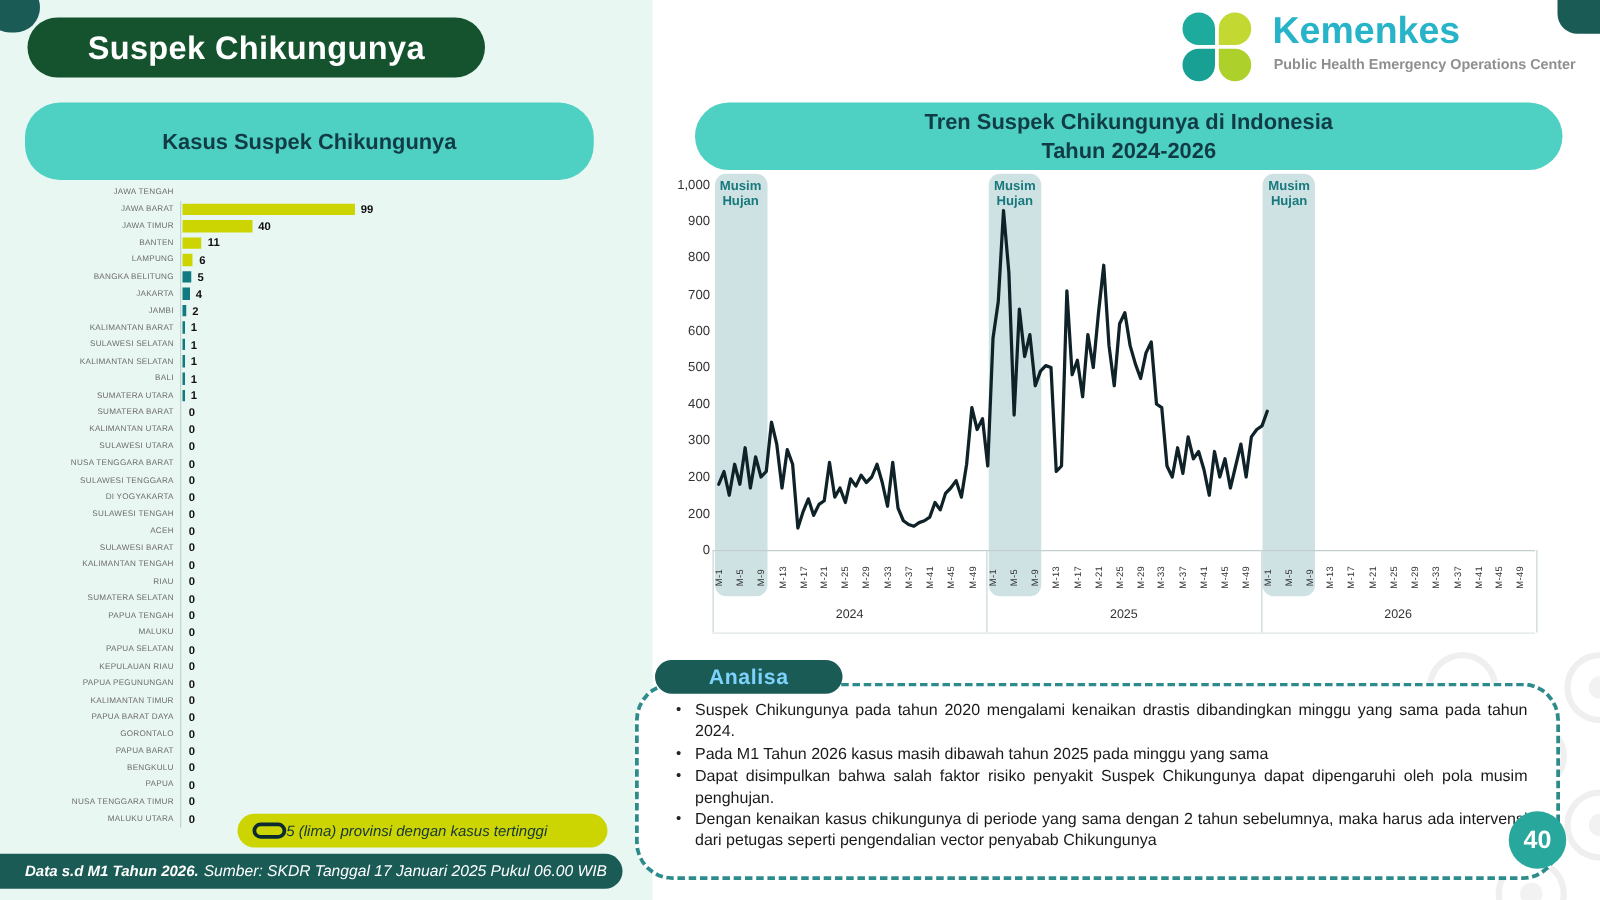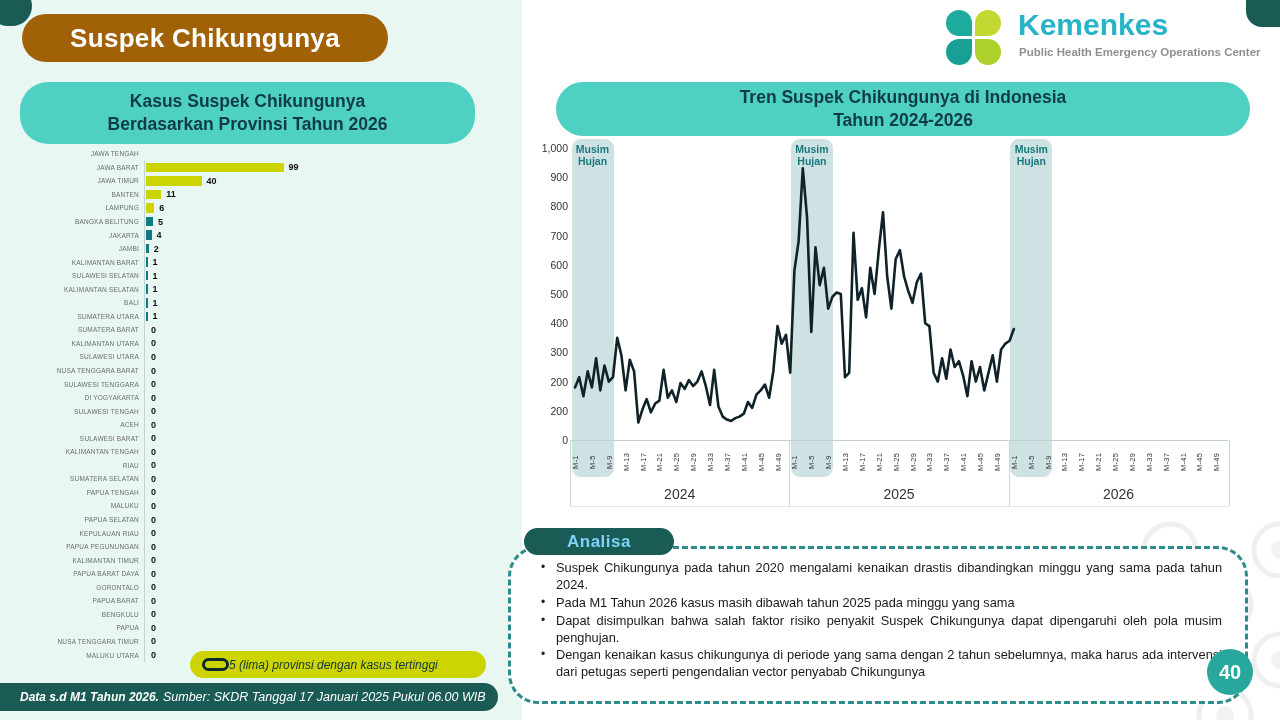--- a/index.html
+++ b/index.html
@@ -5,21 +5,21 @@
   * { margin:0; padding:0; box-sizing:border-box; }
   html,body { width:1280px; height:720px; }
   body { font-family:"Liberation Sans", sans-serif; position:relative; overflow:hidden; background:#ffffff; }
   #stage { position:absolute; inset:0; width:1280px; height:720px; background:#ffffff; }
 
   .left-panel { position:absolute; left:0; top:0; width:522px; height:720px; background:#e9f7f3; }
 
   .corner-blob-tl { position:absolute; left:-12px; top:-14px; width:44px; height:40px; background:#1a5b55; border-radius:20px; }
   .corner-tab-tr { position:absolute; right:0; top:0; width:34px; height:27px; background:#1a5b55; border-radius:0 0 0 16px; }
 
-  .page-title-pill { position:absolute; left:22px; top:14px; width:366px; height:48px; background:#a16207;
+  .page-title-pill { position:absolute; left:22px; top:14px; width:366px; height:48px; background:#14532d;
     border-radius:26px; display:flex; align-items:center; justify-content:center; }
   .page-title-pill span { color:#fff; font-size:26px; font-weight:bold; letter-spacing:.3px; }
 
   .chart-header { position:absolute; background:#4ed0c2; border-radius:28px; display:flex; flex-direction:column;
     align-items:center; justify-content:center; text-align:center; }
   .chart-header.left { left:20px; top:82px; width:455px; height:62px; }
   .chart-header.right { left:556px; top:82px; width:694px; height:54px; }
   .chart-header span { color:#113c46; font-size:17.5px; font-weight:bold; line-height:1.3; }
 
   
@@ -52,21 +52,21 @@
   .logo-name { position:absolute; left:72px; top:0; font-size:30px; font-weight:bold; color:#27b4c8; }
   .logo-sub { position:absolute; left:73px; top:38px; font-size:11.5px; font-weight:bold; color:#8f8f8f; }
 
   
   #trend-chart { position:absolute; left:530px; top:138px; width:720px; height:372px; }
   .season-band { position:absolute; background:#cfe2e3; border-radius:9px; z-index:0; }
   .season-label { position:absolute; z-index:2; text-align:center; font-size:10.5px; font-weight:bold; color:#17797d; line-height:1.18; }
   .ytick { position:absolute; width:38px; text-align:right; font-size:10.5px; color:#333; }
   .xtick { position:absolute; width:14px; height:38px; display:flex; align-items:center; justify-content:center;
     writing-mode:vertical-rl; transform:rotate(180deg); font-size:7.5px; color:#333; letter-spacing:.3px; }
-  .year-label { position:absolute; width:80px; text-align:center; font-size:14px; color:#333; }
+  .year-label { position:absolute; width:80px; text-align:center; font-size:10px; color:#333; }
   .axis-h { position:absolute; height:1px; background:#c3cfcf; }
   .axis-v { position:absolute; width:1px; background:#ccd8d8; }
   #trend-svg { position:absolute; left:0; top:0; z-index:1; }
 
   
   .analisa-box { position:absolute; left:508px; top:546px; width:740px; height:158px; border:3.5px dashed #2e8b8b;
     border-radius:30px; background:#fff; z-index:2; }
   .analisa-pill { position:absolute; left:524px; top:528px; width:150px; height:27px; background:#1a5b55;
     border-radius:14px; display:flex; align-items:center; justify-content:center; z-index:4; }
   .analisa-pill span { color:#7dd3fc; font-size:17px; font-weight:bold; letter-spacing:.5px; }
@@ -118,21 +118,20 @@
       <div class="leaf tr"></div>
       <div class="leaf bl"></div>
       <div class="leaf br"></div>
     </div>
     <div class="logo-name">Kemenkes</div>
     <div class="logo-sub">Public Health Emergency Operations Center</div>
   </div>
 
   <div class="chart-header left">
     <span>Kasus Suspek Chikungunya</span>
-    <span>Berdasarkan Provinsi Tahun 2026</span>
   </div>
 
   <div class="chart-header right">
     <span>Tren Suspek Chikungunya di Indonesia</span>
     <span>Tahun 2024-2026</span>
   </div>
 
   <div id="province-chart">
       <div class="bar-row">
         <div class="bar-label">JAWA TENGAH</div>

